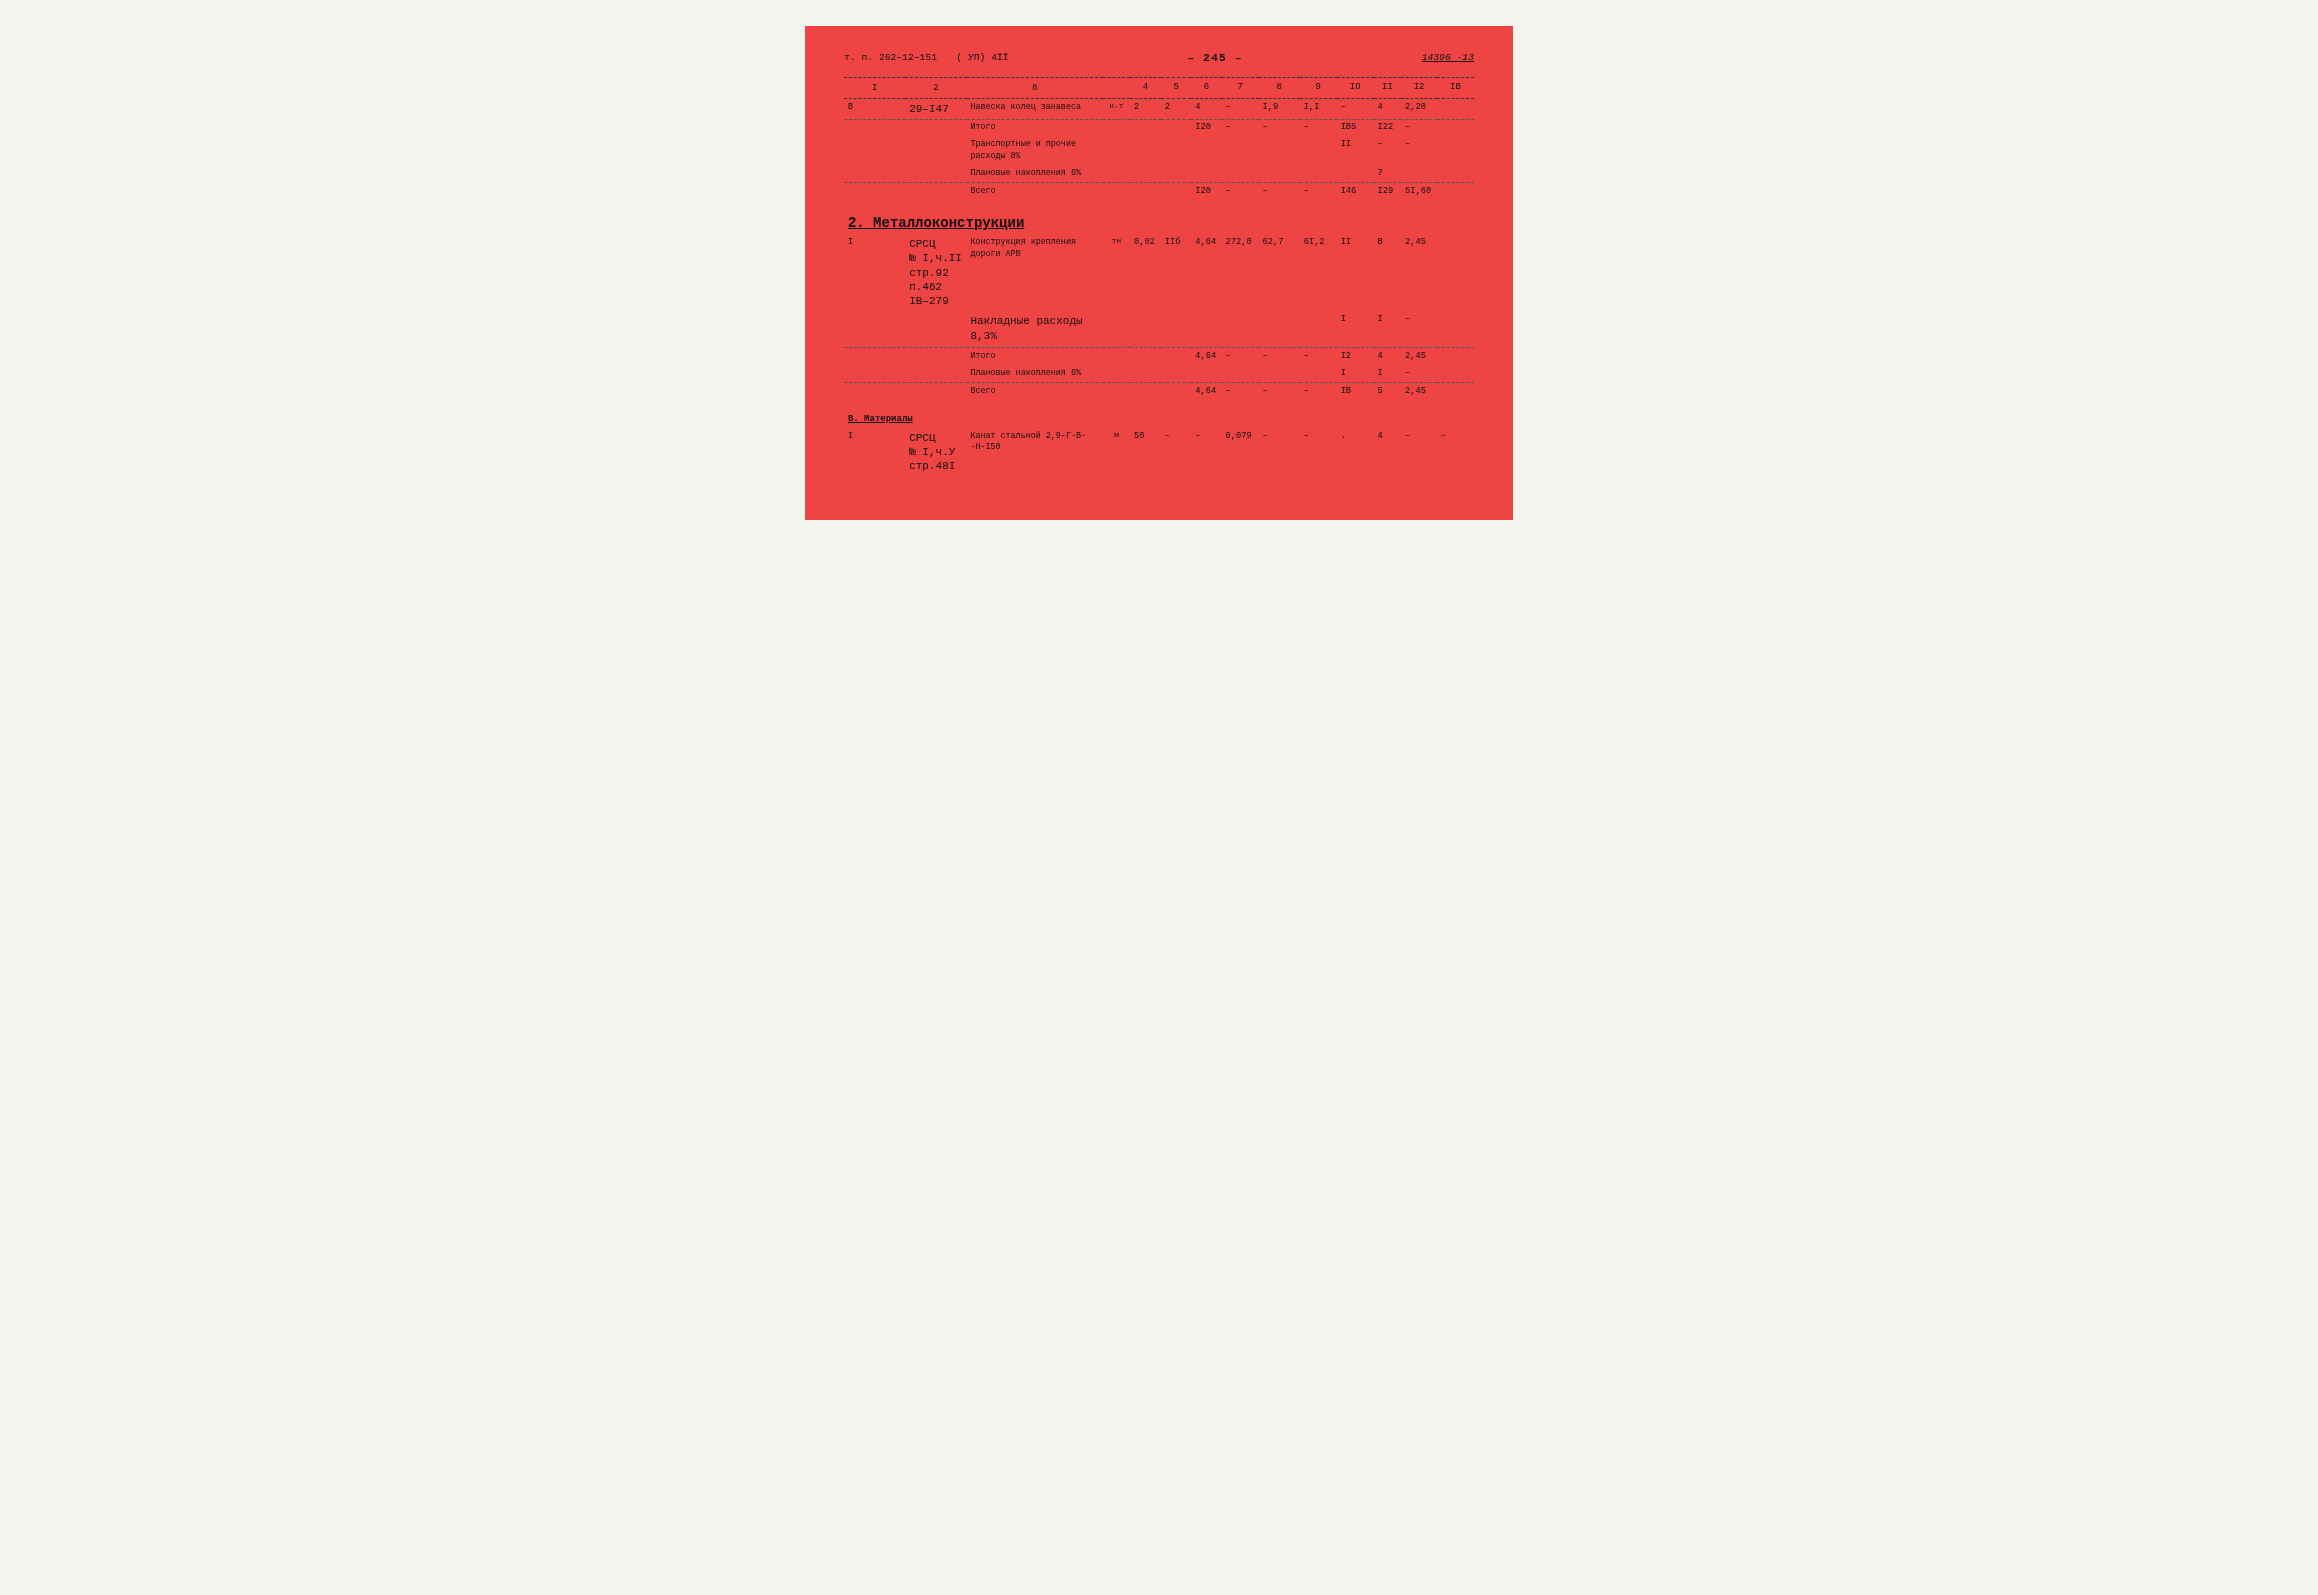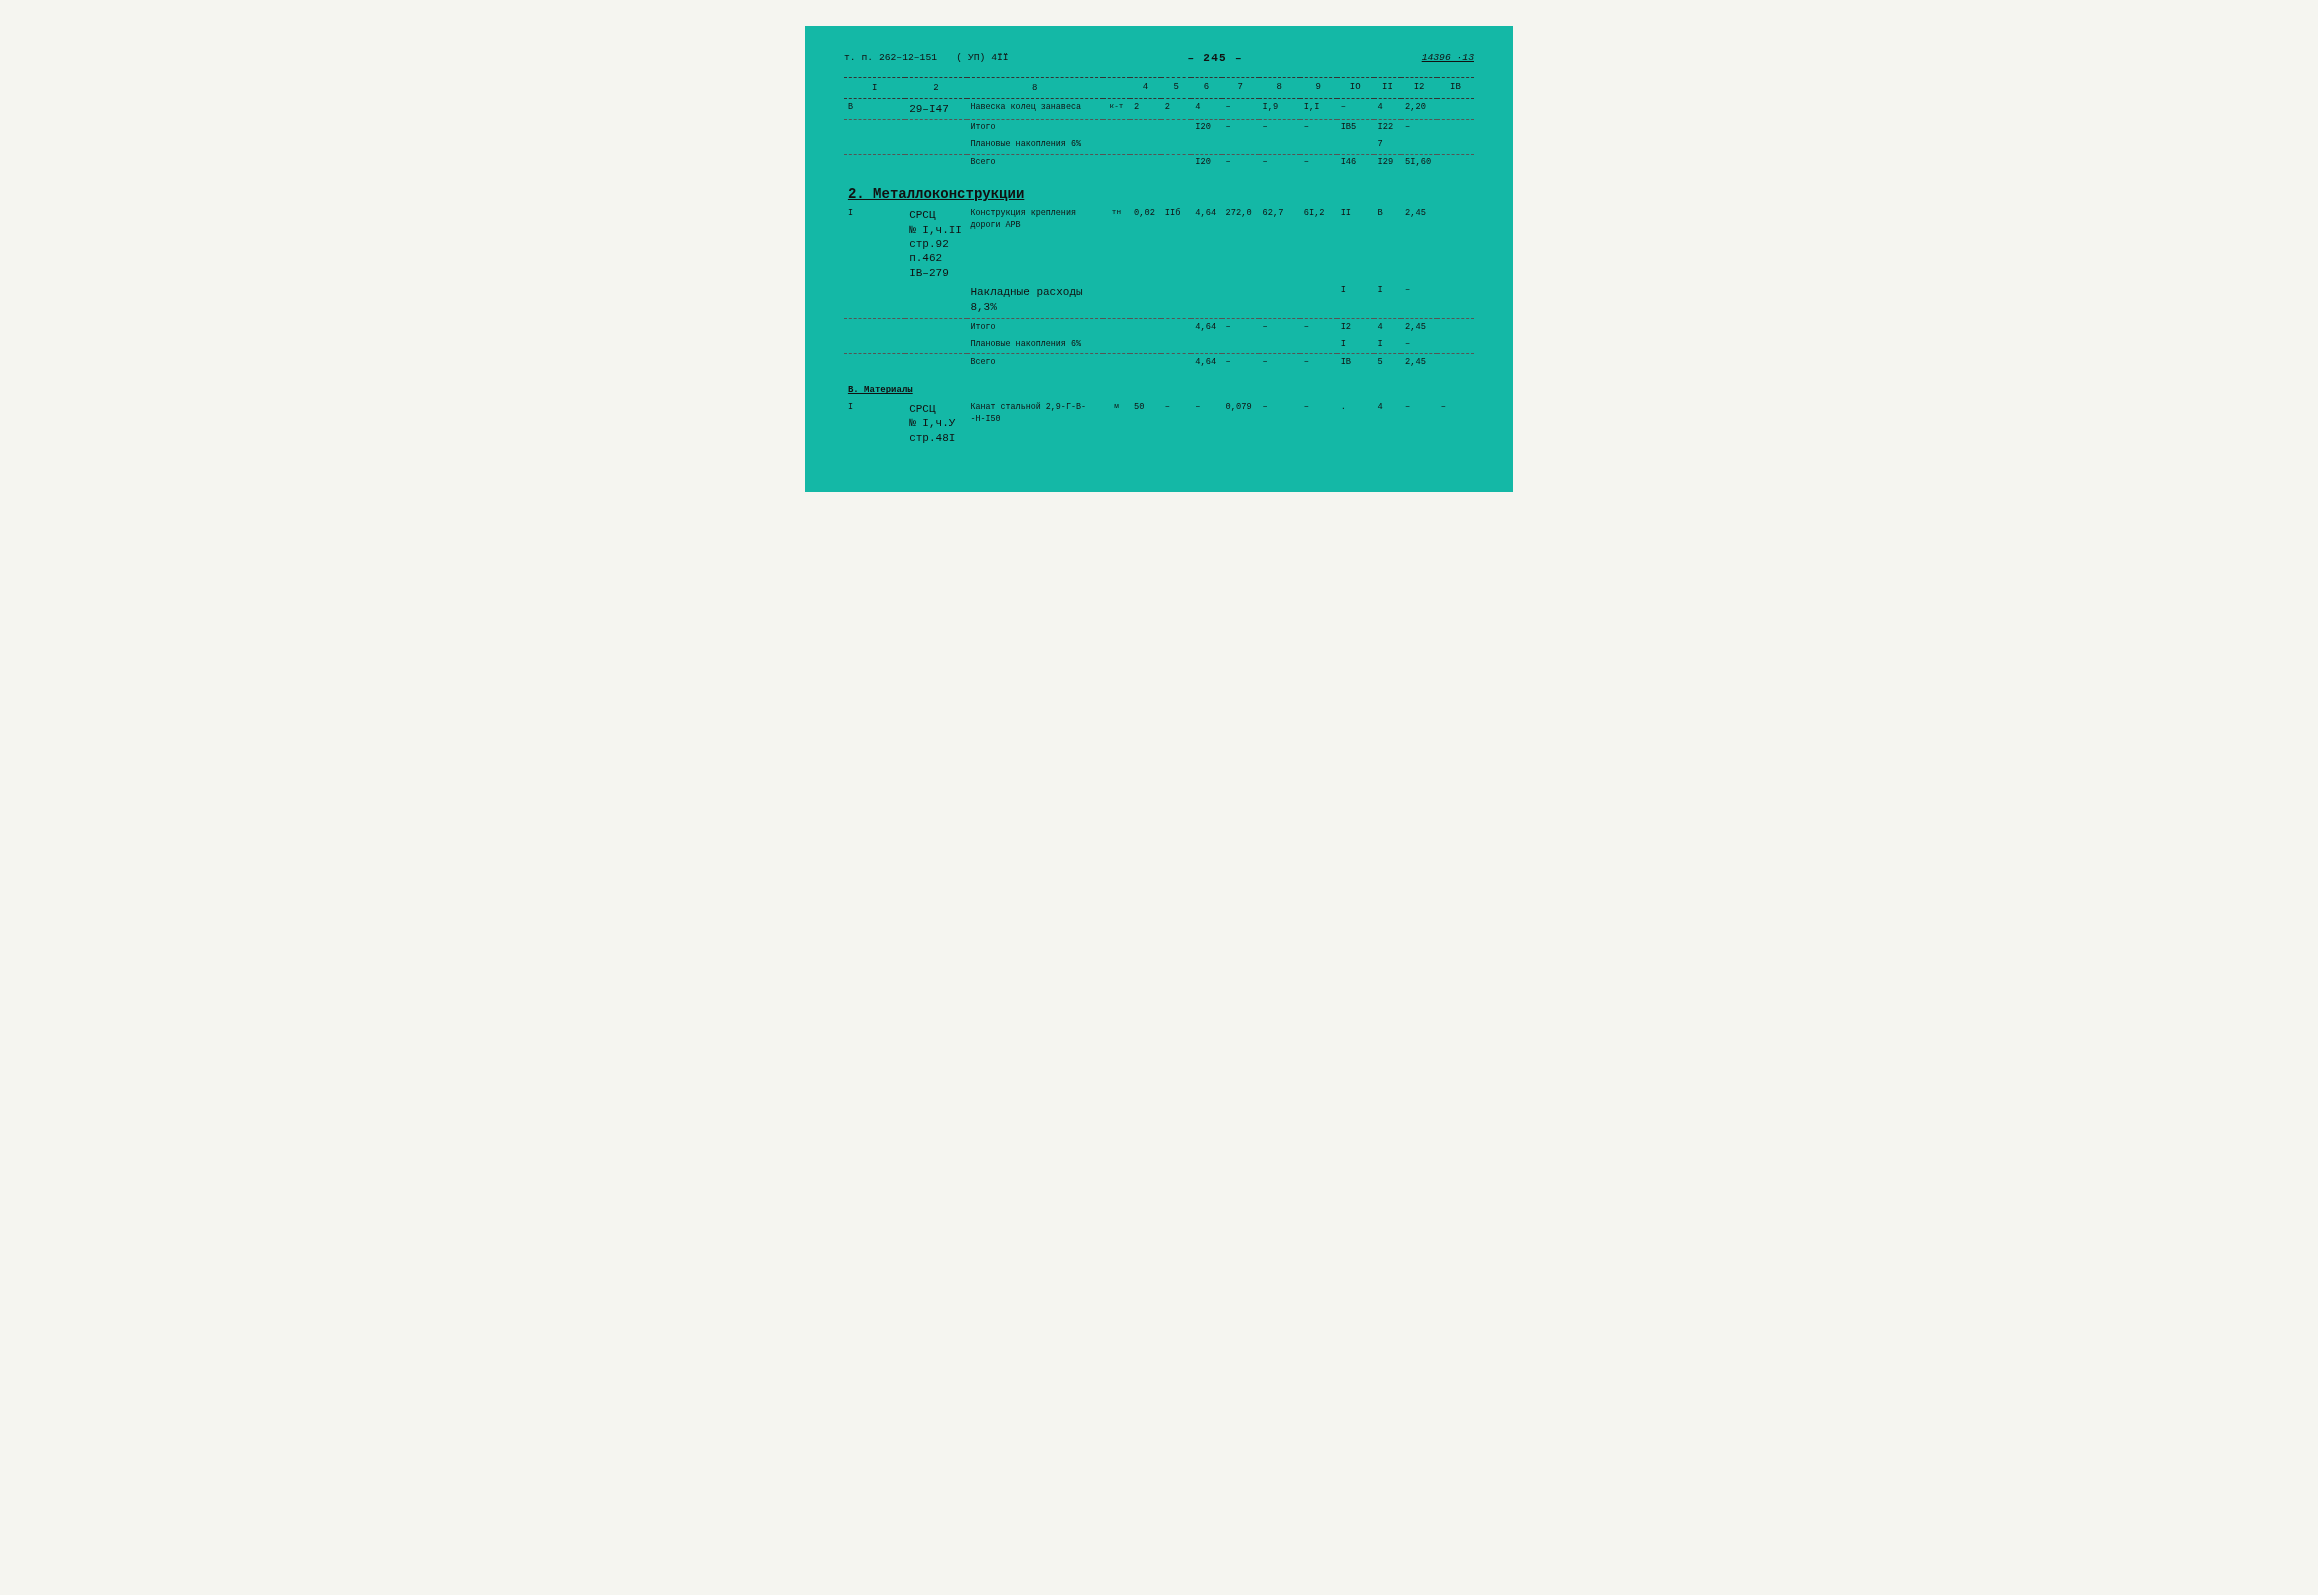--- a/index.html
+++ b/index.html
@@ -12,21 +12,21 @@
       background: #f5f5f0;
       font-family: 'Courier New', Courier, monospace;
       font-size: 9px;
       color: #111;
       padding: 26px 39px;
       width: 100%;
       min-height: 100vh;
     }
 
     .page-container {
-      background: #14b8a6;
+      background: #ef4444;
       max-width: 708px;
       margin: 0 auto;
       padding: 26px 39px 39px 39px;
       min-height: 450px;
       position: relative;
     }
 
     .page-header {
       display: flex;
       justify-content: space-between;
@@ -171,20 +171,36 @@
           <td class="col-5"></td>
           <td class="col-6">I20</td>
           <td class="col-7">–</td>
           <td class="col-8">–</td>
           <td class="col-9">–</td>
           <td class="col-10">IB5</td>
           <td class="col-11">I22</td>
           <td class="col-12">–</td>
           <td class="col-13"></td>
         </tr>
+        <tr>
+          <td class="col-ref"></td>
+          <td class="col-ref"></td>
+          <td class="col-name sub-label" colspan="1" style="font-size: 8.4px;">Транспортные и прочие<br>расходы 8%</td>
+          <td class="col-unit"></td>
+          <td class="col-4"></td>
+          <td class="col-5"></td>
+          <td class="col-6"></td>
+          <td class="col-7"></td>
+          <td class="col-8"></td>
+          <td class="col-9"></td>
+          <td class="col-10">II</td>
+          <td class="col-11">–</td>
+          <td class="col-12">–</td>
+          <td class="col-13"></td>
+        </tr>
         <tr style="border-bottom: 0.6px dashed rgb(85, 85, 85);">
           <td class="col-ref"></td>
           <td class="col-ref"></td>
           <td class="col-name sub-label" colspan="1" style="font-size: 8.4px;">Плановые накопления 6%</td>
           <td class="col-unit"></td>
           <td class="col-4"></td>
           <td class="col-5"></td>
           <td class="col-6"></td>
           <td class="col-7"></td>
           <td class="col-8"></td>

